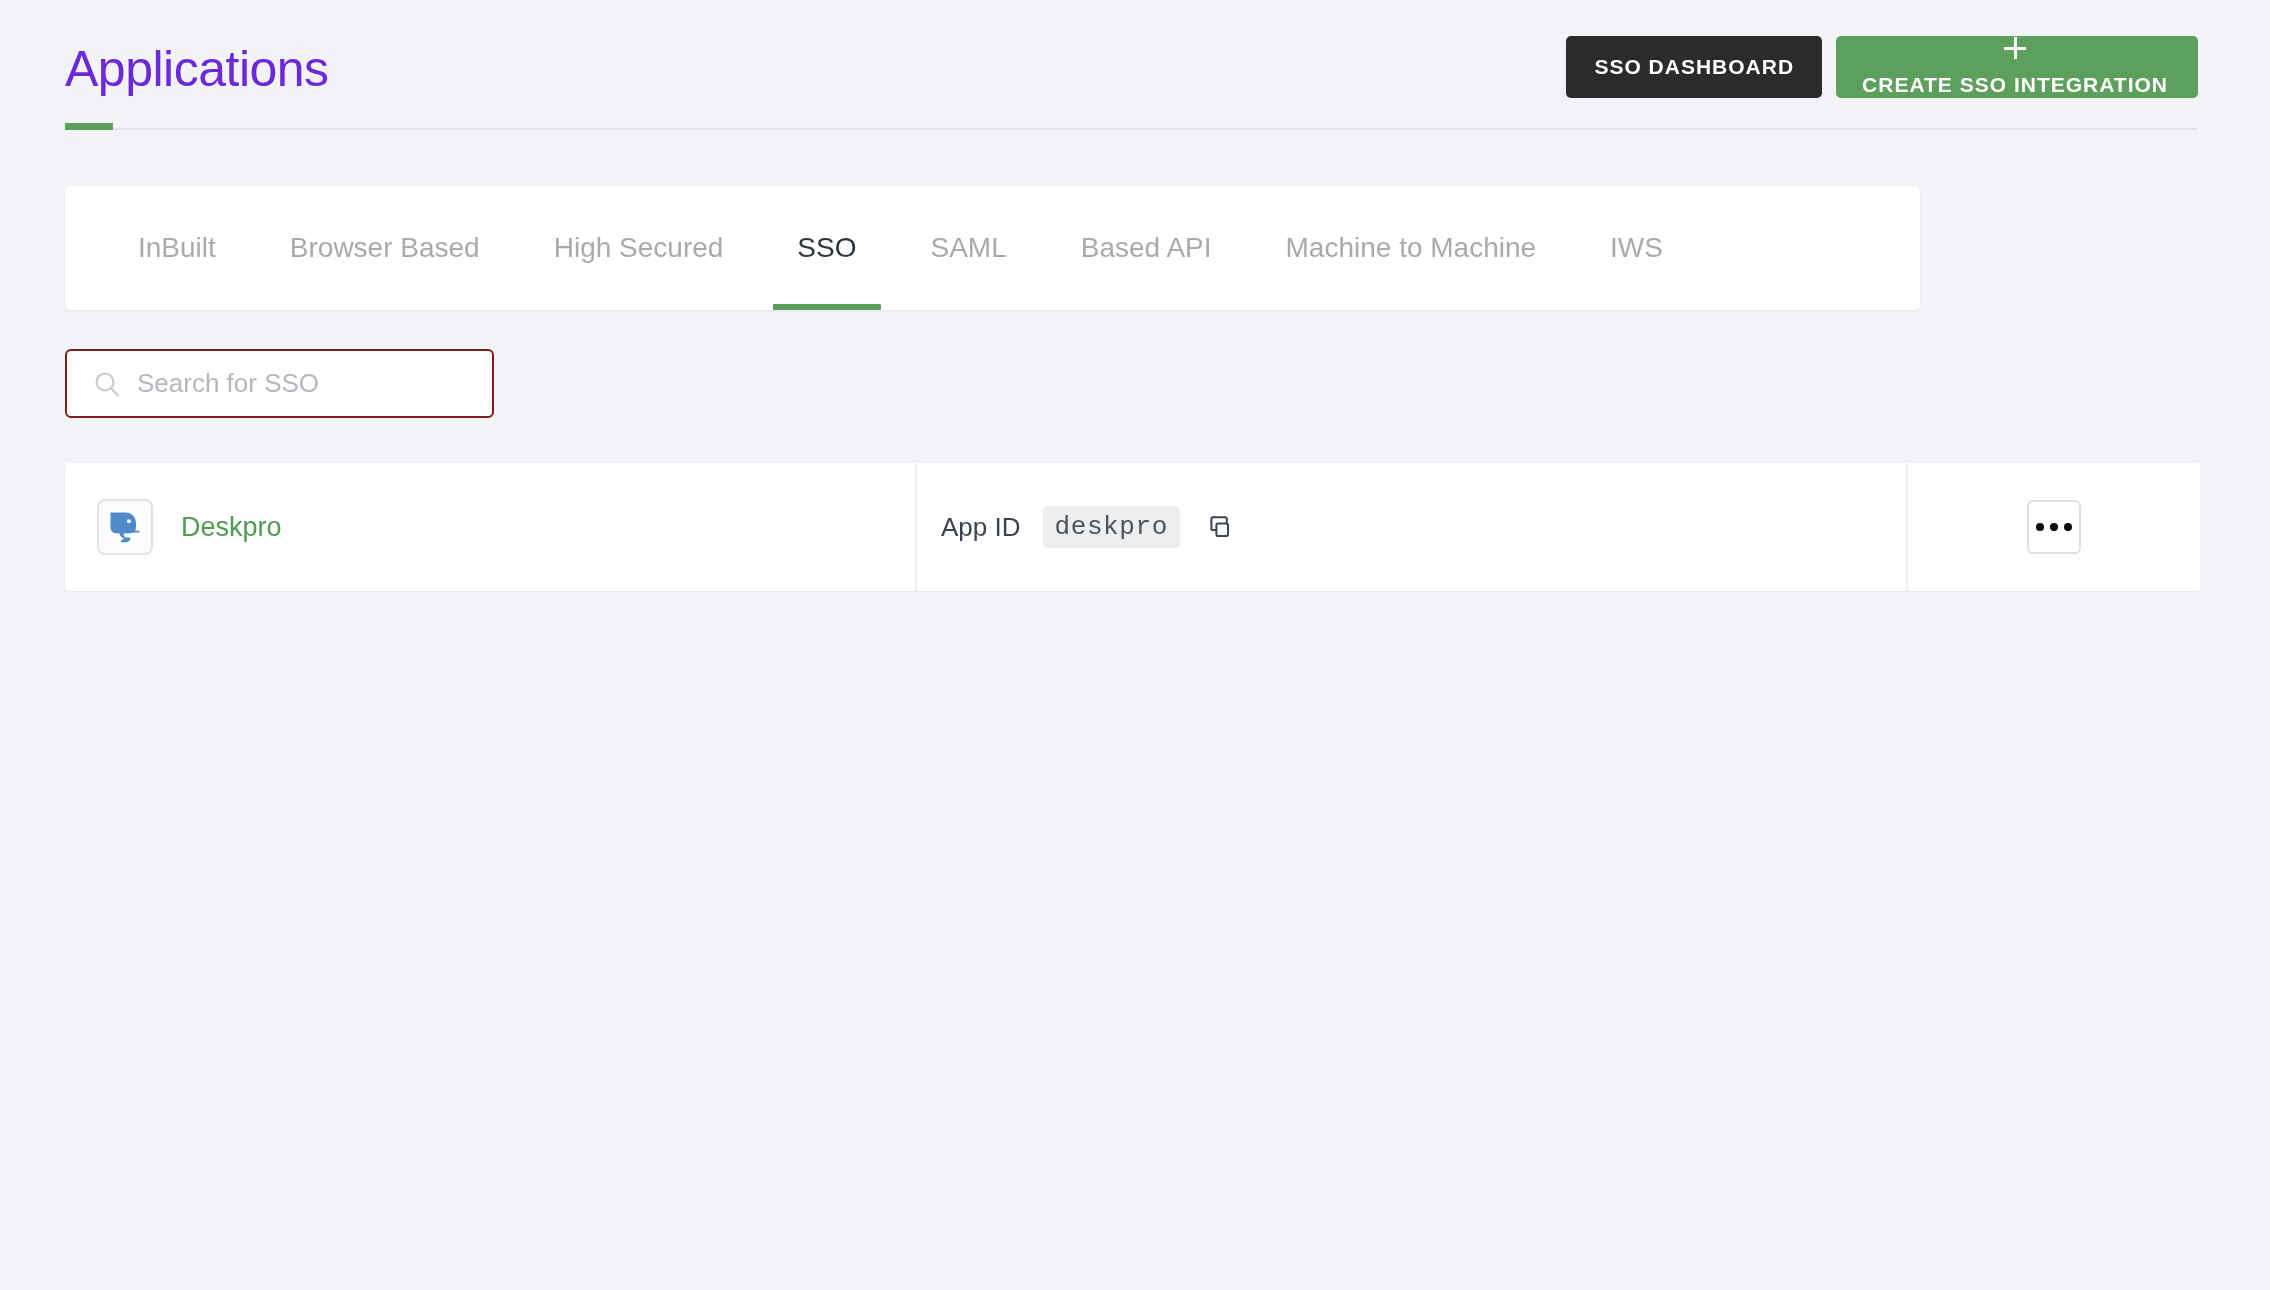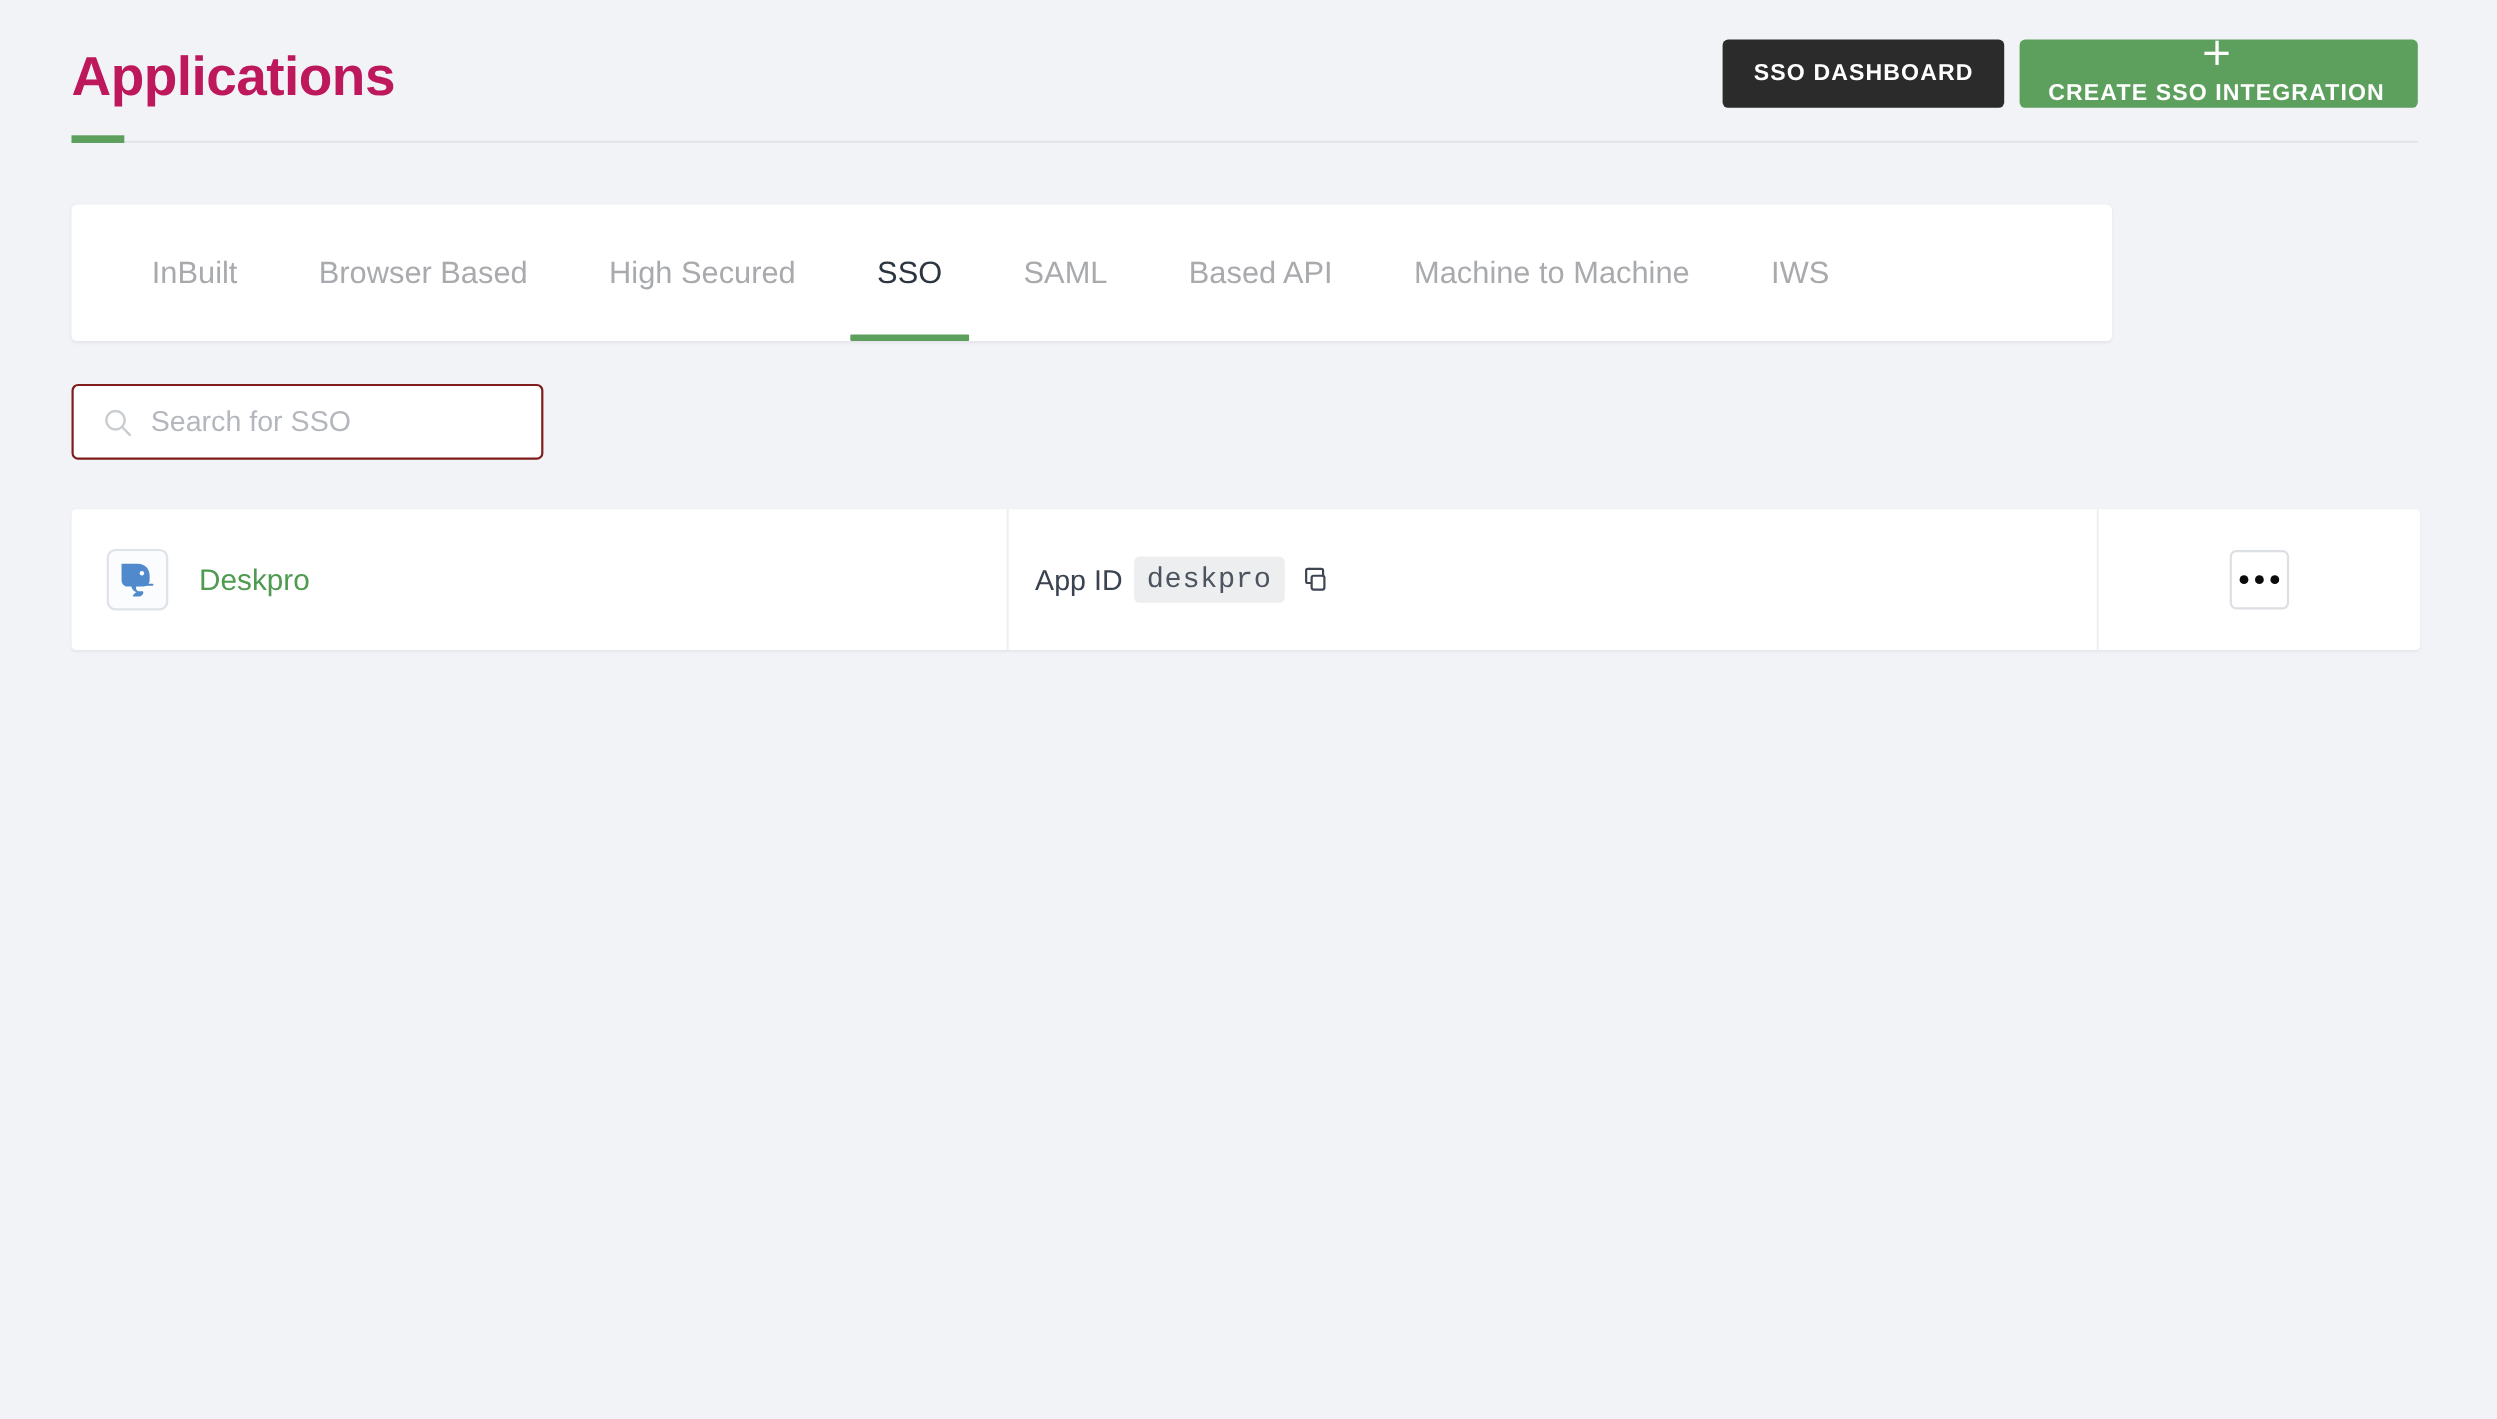--- a/index.html
+++ b/index.html
@@ -28,22 +28,22 @@
     width: 2133px;
     height: 112px;
   }
 
   .page-title {
     position: absolute;
     left: 0;
     top: 22px;
     font-size: 50px;
     line-height: 58px;
-    font-weight: 700;
-    color: #be185d;
+    font-weight: 400;
+    color: #6d28d9;
     letter-spacing: -0.5px;
   }
 
   .header-divider {
     position: absolute;
     left: 0;
     bottom: 0;
     width: 2133px;
     height: 2px;
     background: #e2e5ea;
@@ -225,21 +225,21 @@
     font-size: 27px;
     color: #4e9b51;
     cursor: pointer;
   }
 
   .cell-appid {
     flex: 1;
     display: flex;
     align-items: center;
     padding-left: 24px;
-    gap: 10px;
+    gap: 22px;
     border-right: 2px solid #eef0f3;
   }
 
   .appid-label {
     font-size: 26px;
     color: #3a4450;
   }
 
   .appid-chip {
     background: #edeef0;

